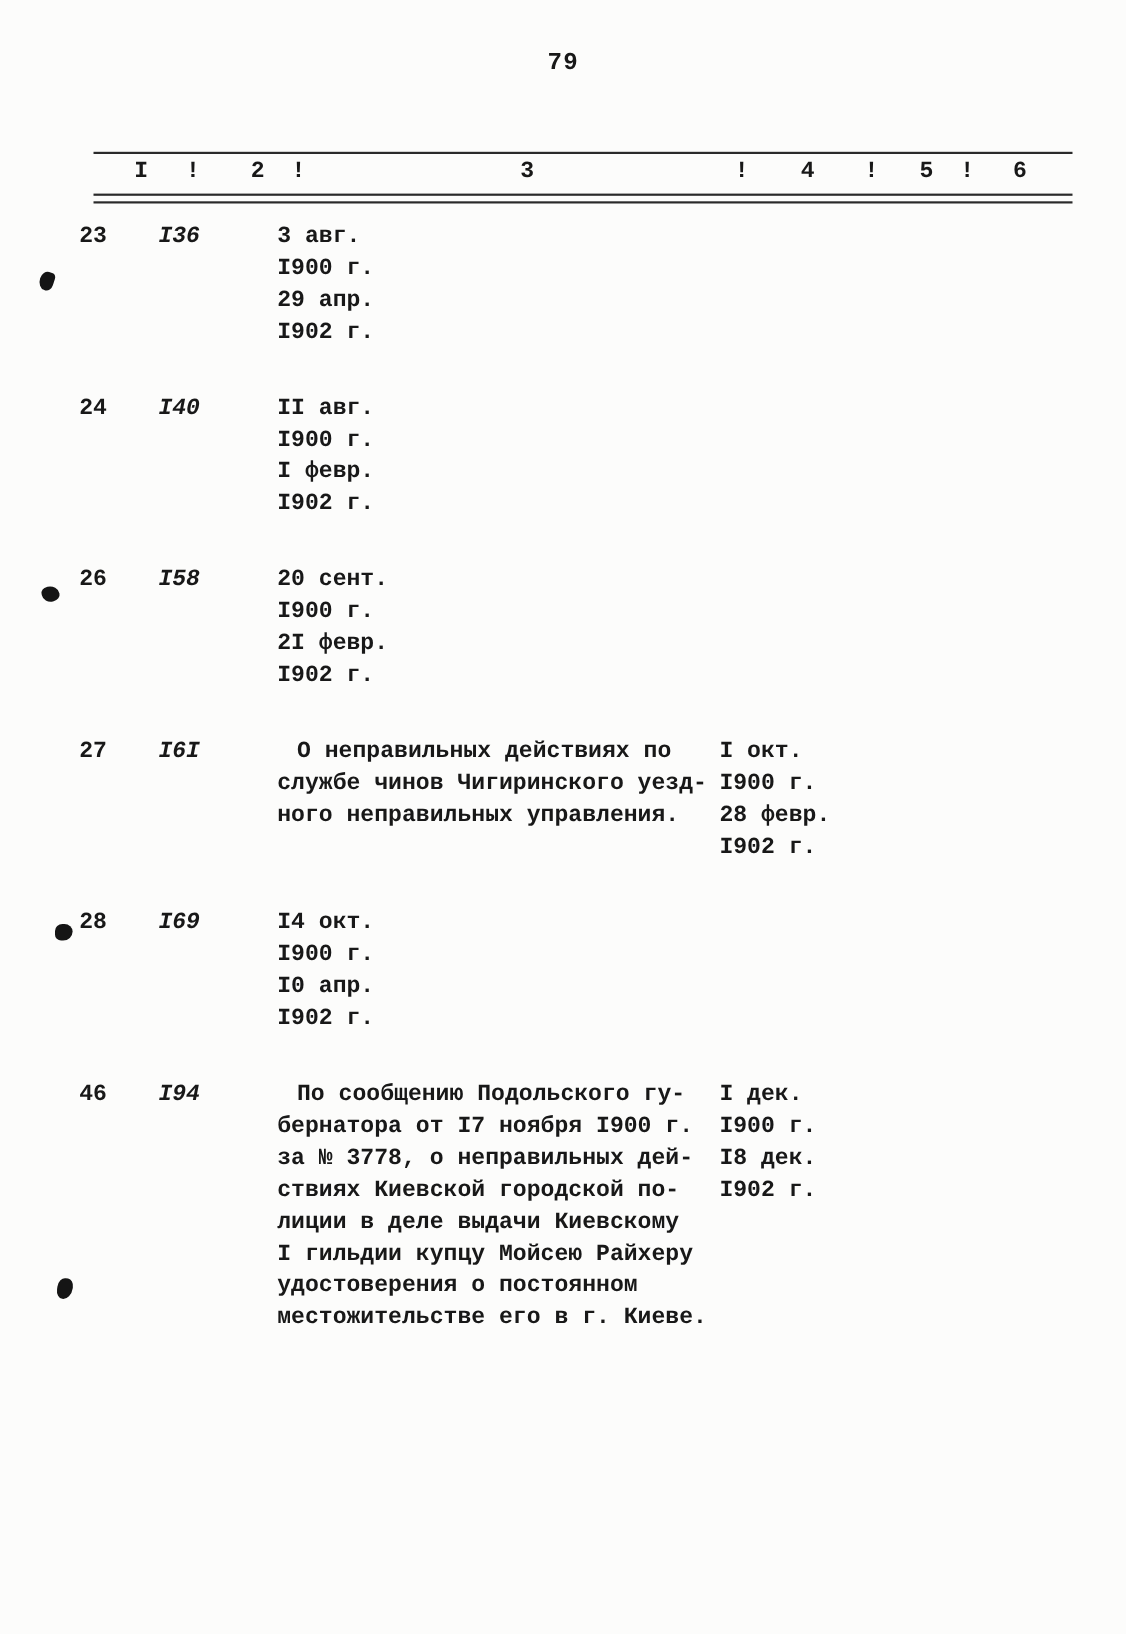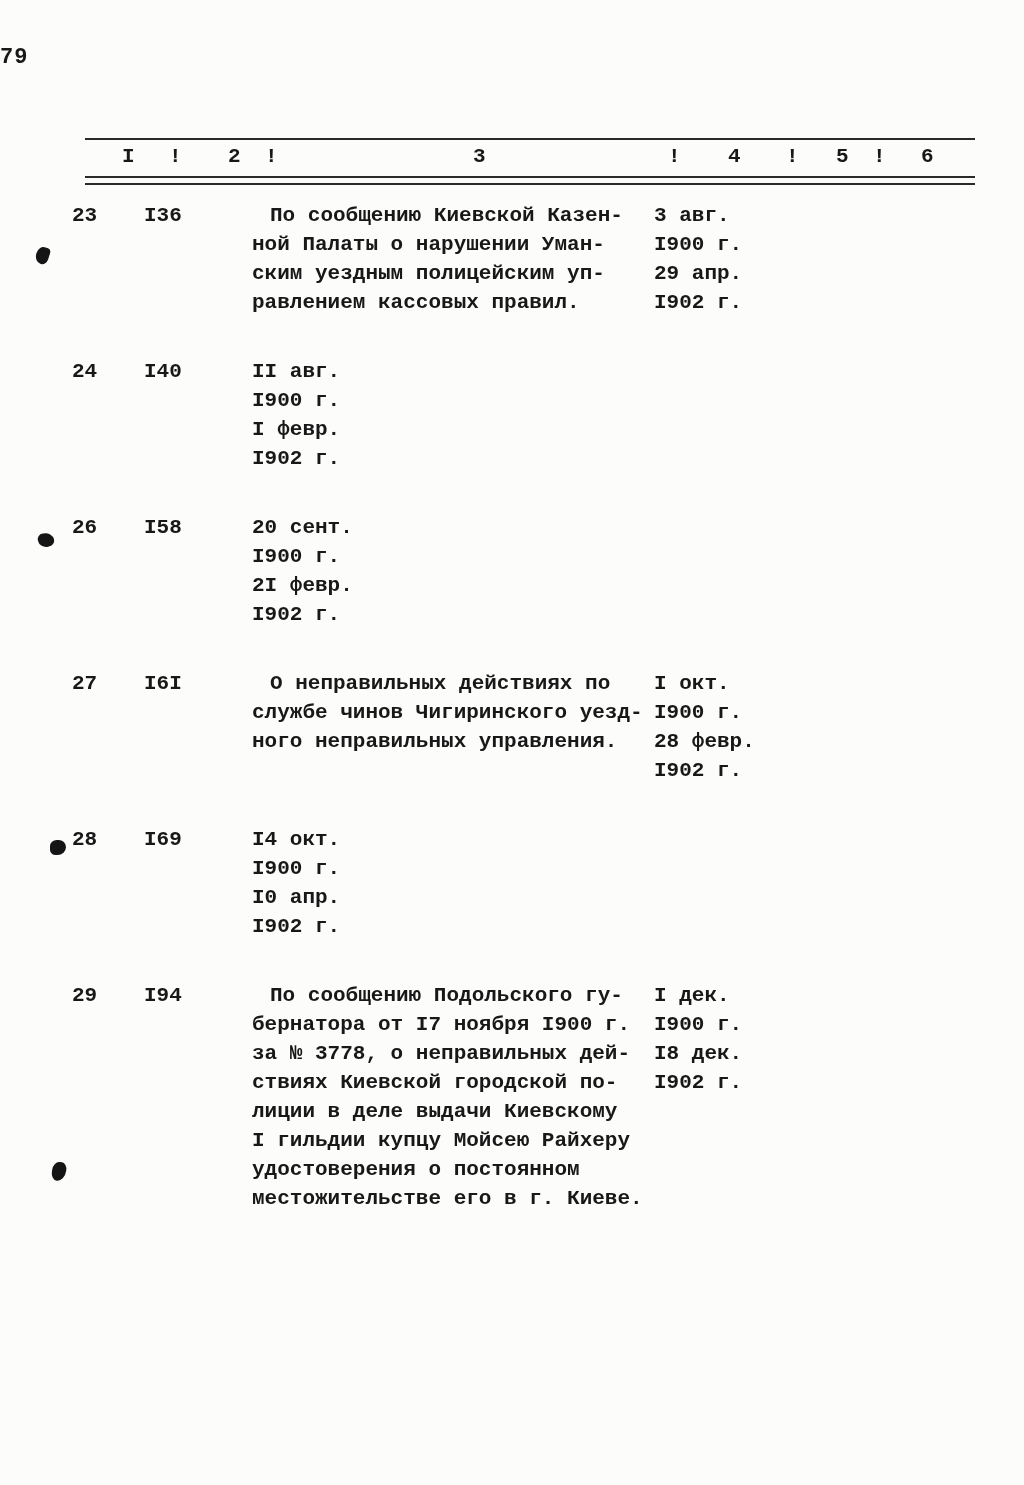--- a/index.html
+++ b/index.html
@@ -12,20 +12,21 @@
     font-family: "Liberation Mono", "DejaVu Sans Mono", monospace;
     color: #181818;
   }
   .page {
     position: relative;
     width: 1024px;
     height: 1485px;
   }
   .page-number {
     padding-top: 45px;
+    text-align: center;
     font-size: 22px;
     font-weight: 700;
     letter-spacing: 1px;
   }
   .table-head {
     margin: 68px 49px 0 85px; 
     position: relative;
   }
   .rule-top {
     border-top: 2px solid #2a2a2a;
@@ -59,21 +60,21 @@
     font-weight: 600;
     line-height: 29px;
   }
   .entry {
     display: flex;
     align-items: flex-start;
     padding-left: 72px;
     margin-bottom: 40px;
   }
   .c1 { width: 72px;  white-space: pre-line; }
-  .c2 { width: 108px; white-space: pre-line; }
+  .c2 { width: 108px; white-space: pre-line; font-style: italic; }
   .c3 { width: 402px; white-space: pre-line; text-indent: 18px; }
   .c4 { width: 190px; white-space: pre-line; }
   .c6 { flex: 1;      white-space: pre-line; }
   
   .blot {
     position: absolute;
     background: #151515;
   }
   .blot-1 { left: 36px;  top: 247px;  width: 13px; height: 17px; border-radius: 70% 40% 60% 80%; transform: rotate(18deg); }
   .blot-2 { left: 38px;  top: 533px;  width: 16px; height: 14px; border-radius: 45% 70% 50% 65%; transform: rotate(-12deg); }
@@ -102,24 +103,20 @@
       <span class="h9">!</span>
       <span class="h10">6</span>
     </div>
     <div class="rule-double"></div>
   </div>
 
   <div class="rows" id="rows">
   <div class="entry">
     <div class="c1">23</div>
     <div class="c2">I36</div>
-    <div class="c3">По сообщению Киевской Казен-
-ной Палаты о нарушении Уман-
-ским уездным полицейским уп-
-равлением кассовых правил.</div>
     <div class="c4">3 авг.
 I900 г.
 29 апр.
 I902 г.</div>
     <div class="c6"></div>
   </div>
 
   <div class="entry">
     <div class="c1">24</div>
     <div class="c2">I40</div>
@@ -156,21 +153,21 @@
     <div class="c1">28</div>
     <div class="c2">I69</div>
     <div class="c4">I4 окт.
 I900 г.
 I0 апр.
 I902 г.</div>
     <div class="c6"></div>
   </div>
 
   <div class="entry">
-    <div class="c1">29</div>
+    <div class="c1">46</div>
     <div class="c2">I94</div>
     <div class="c3">По сообщению Подольского гу-
 бернатора от I7 ноября I900 г.
 за № 3778, о неправильных дей-
 ствиях Киевской городской по-
 лиции в деле выдачи Киевскому
 I гильдии купцу Мойсею Райхеру
 удостоверения о постоянном
 местожительстве его в г. Киеве.</div>
     <div class="c4">I дек.

